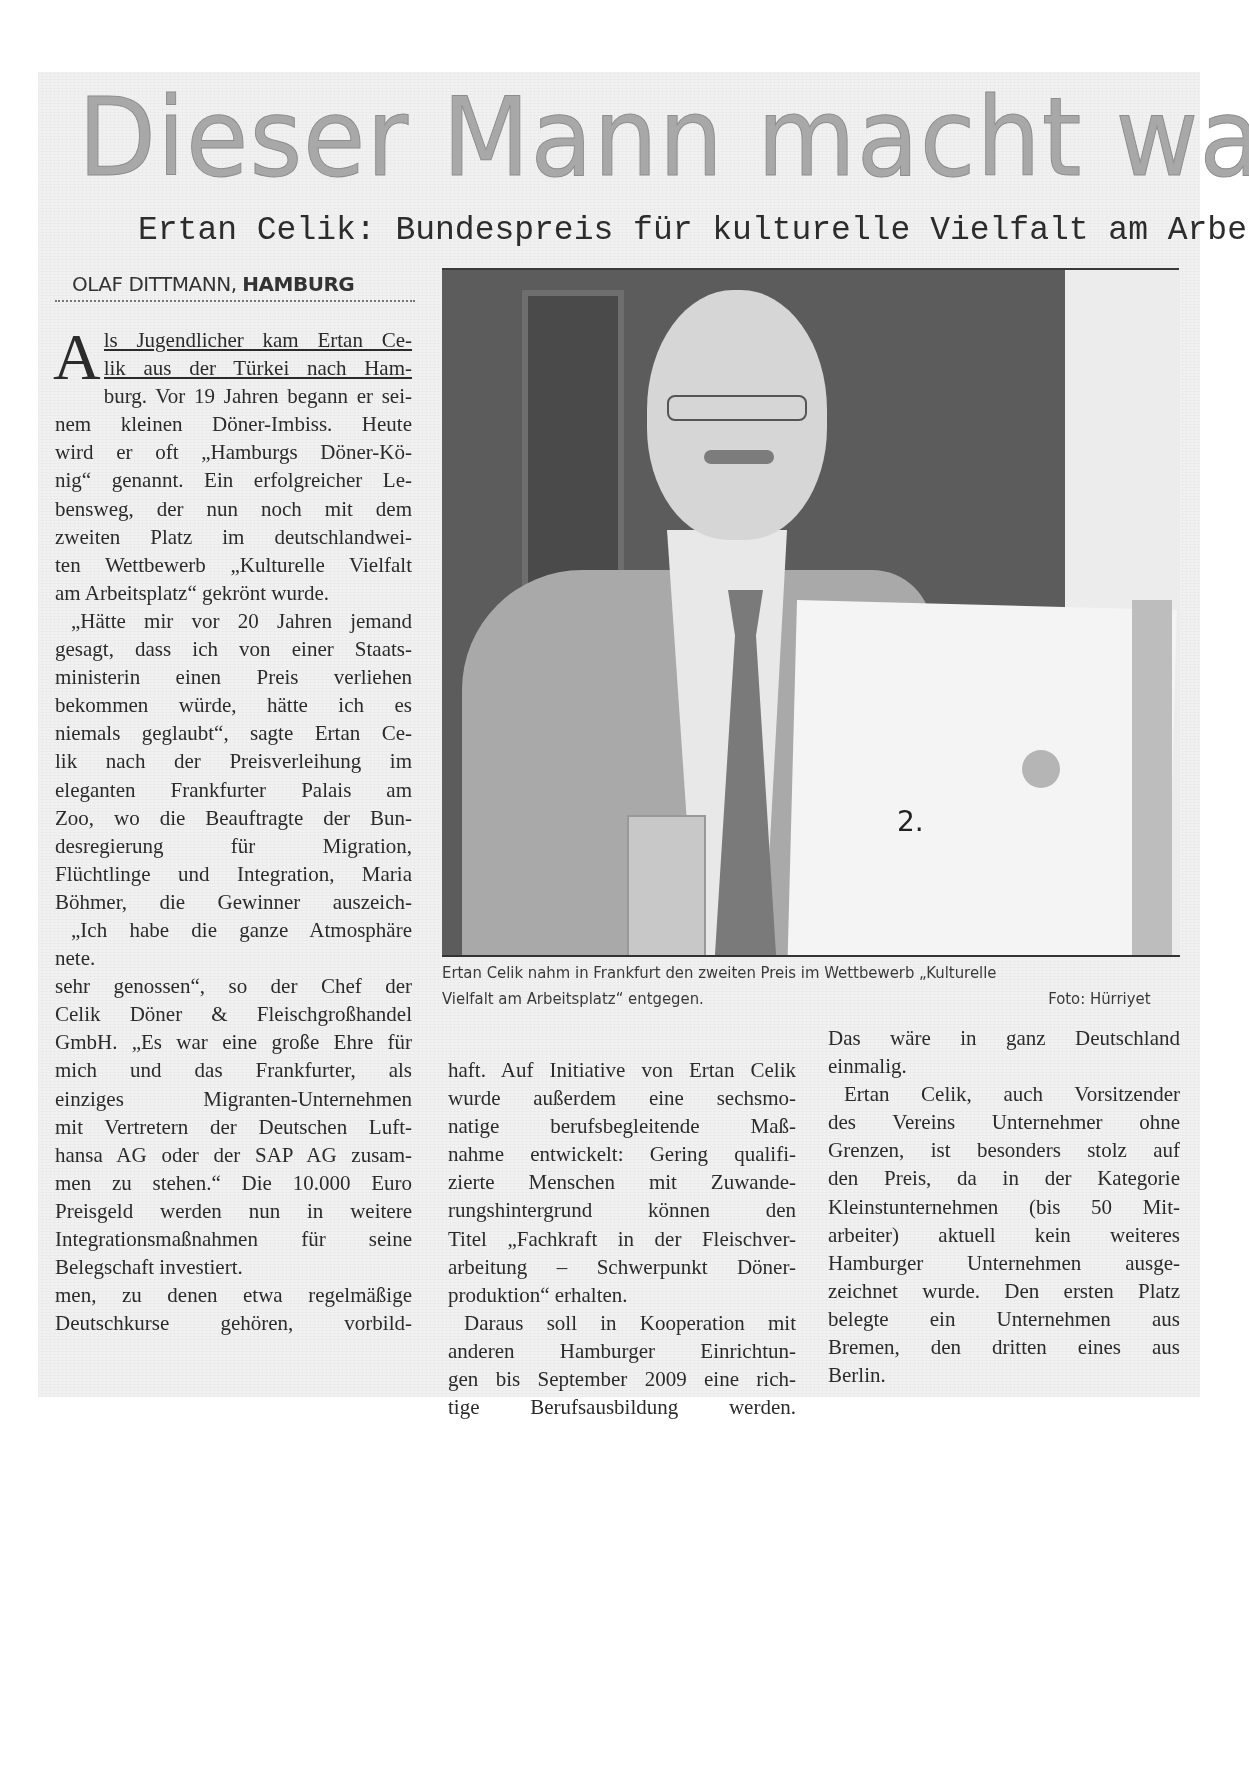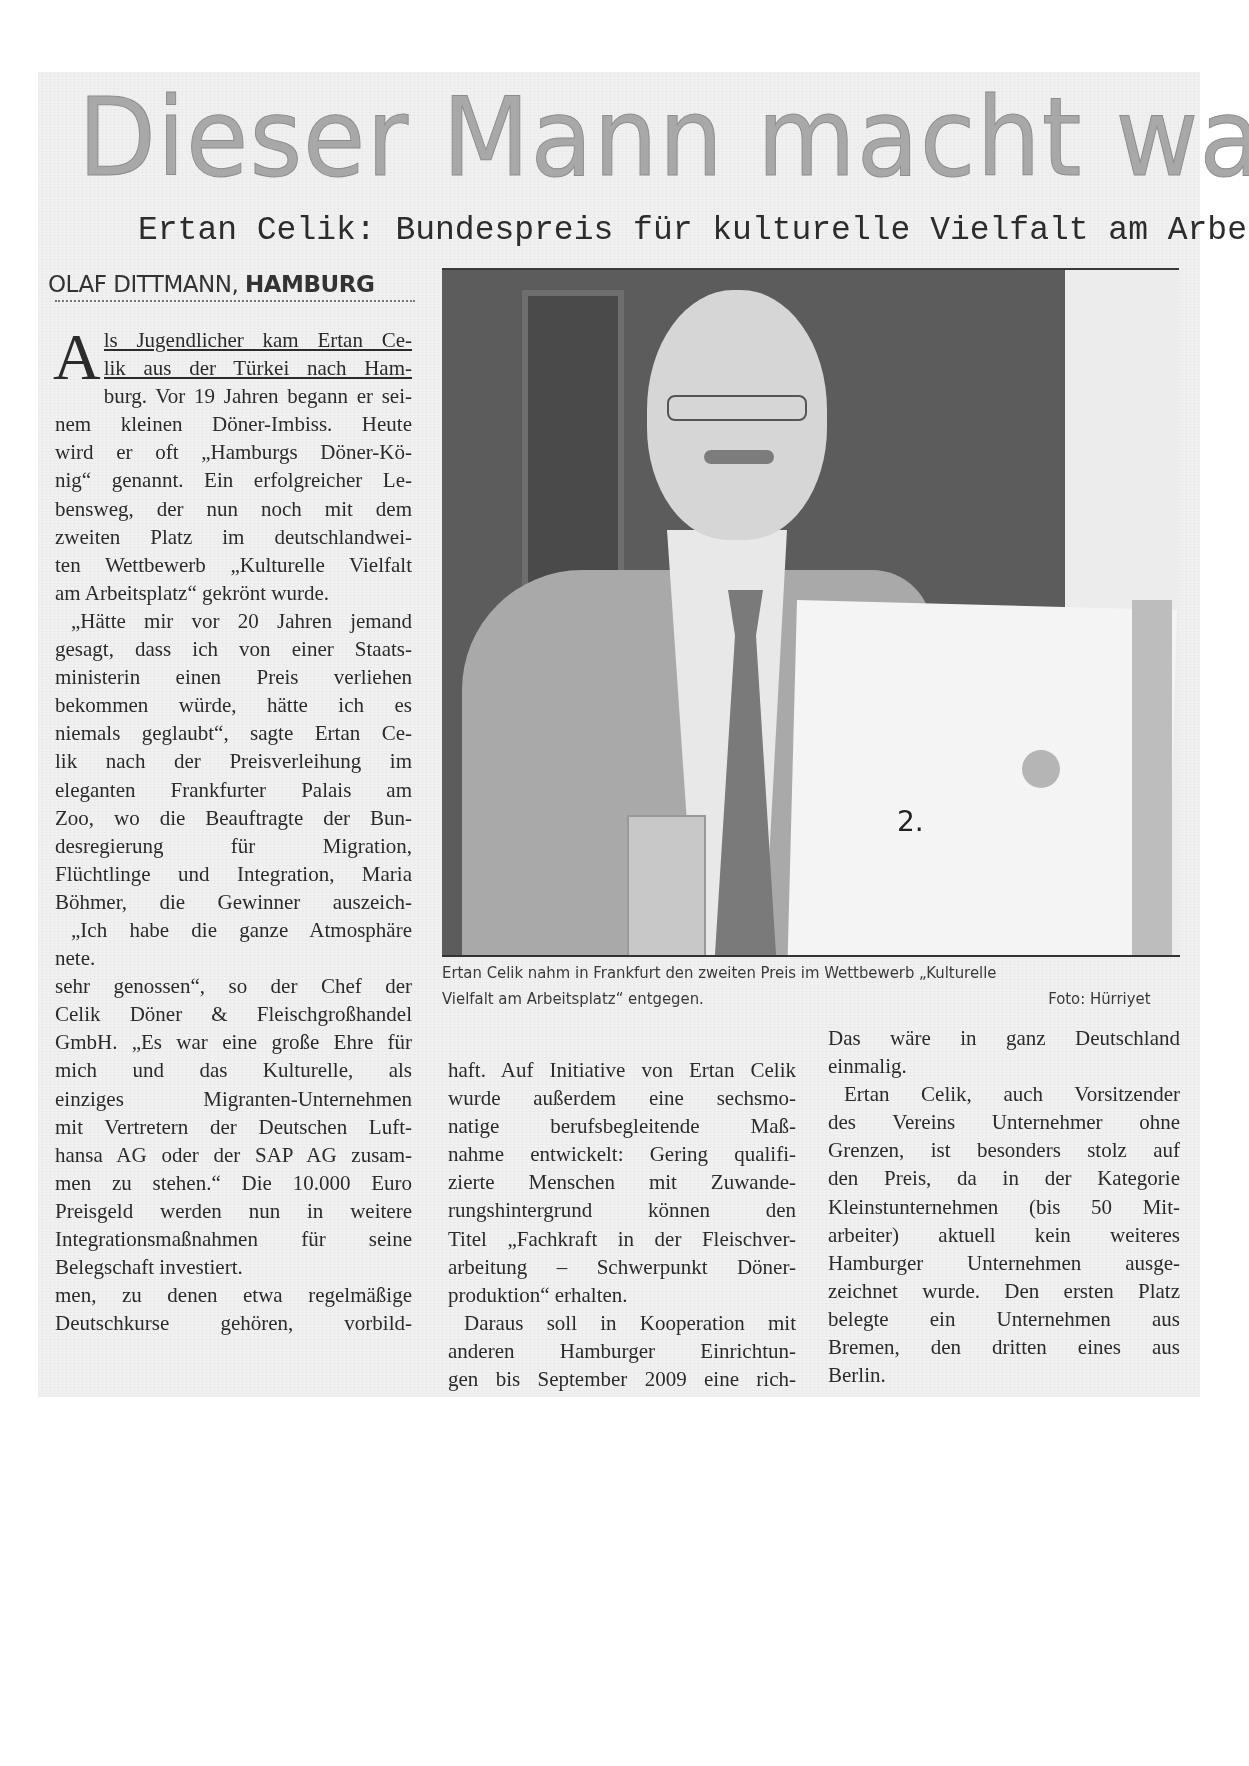--- a/index.html
+++ b/index.html
@@ -20,22 +20,22 @@
     color: #a8a8a8; letter-spacing: 1px; white-space: nowrap;
     transform: scaleX(0.93); transform-origin: left top;
     -webkit-text-stroke: 1px #8d8d8d;
   }
   .subtitle {
     position: absolute; left: 138px; top: 211px; white-space: nowrap;
     font-family: Liberation Mono, monospace; font-size: 33px; line-height: 40px; color: #2c2c2c;
   }
   .top-rule { position: absolute; left: 442px; top: 268px; width: 737px; height: 2px; background: #3a3a3a; }
   .byline {
-    position: absolute; left: 48px; top: 274px; white-space: nowrap;
-    font-family: "DejaVu Sans", sans-serif; font-size: 23px; line-height: 20px; color: #333;
+    position: absolute; left: 72px; top: 274px; white-space: nowrap;
+    font-family: "DejaVu Sans", sans-serif; font-size: 20px; line-height: 20px; color: #333;
     letter-spacing: -0.5px;
   }
   .byline b { font-weight: bold; }
   .byline-rule { position: absolute; left: 55px; top: 300px; width: 360px; height: 0; border-top: 2px dotted #777; }
 
   .col {
     position: absolute; font-family: "Liberation Serif", serif; font-size: 21px; line-height: 28.1px;
     color: #2b2b2b; text-align: justify; hyphens: manual;
   }
   .col .ln { display: block; height: 28.1px; white-space: nowrap; text-align-last: justify; text-align: justify; overflow: hidden; }
@@ -114,21 +114,21 @@
     <span class="ln">eleganten Frankfurter Palais am</span>
     <span class="ln">Zoo, wo die Beauftragte der Bun-</span>
     <span class="ln">desregierung für Migration,</span>
     <span class="ln">Flüchtlinge und Integration, Maria</span>
     <span class="ln">Böhmer, die Gewinner auszeich-</span>
     <span class="ln indent">„Ich habe die ganze Atmosphäre</span>
     <span class="ln last">nete.</span>
     <span class="ln">sehr genossen“, so der Chef der</span>
     <span class="ln">Celik Döner &amp; Fleischgroßhandel</span>
     <span class="ln">GmbH. „Es war eine große Ehre für</span>
-    <span class="ln">mich und das Kulturelle, als</span>
+    <span class="ln">mich und das Frankfurter, als</span>
     <span class="ln">einziges Migranten-Unternehmen</span>
     <span class="ln">mit Vertretern der Deutschen Luft-</span>
     <span class="ln">hansa AG oder der SAP AG zusam-</span>
     <span class="ln">men zu stehen.“ Die 10.000 Euro</span>
     <span class="ln">Preisgeld werden nun in weitere</span>
     <span class="ln">Integrationsmaßnahmen für seine</span>
     <span class="ln last">Belegschaft investiert.</span>
     <span class="ln">men, zu denen etwa regelmäßige</span>
     <span class="ln">Deutschkurse gehören, vorbild-</span>
   </div>
@@ -161,20 +161,21 @@
     <span class="ln">natige berufsbegleitende Maß-</span>
     <span class="ln">nahme entwickelt: Gering qualifi-</span>
     <span class="ln">zierte Menschen mit Zuwande-</span>
     <span class="ln">rungshintergrund können den</span>
     <span class="ln">Titel „Fachkraft in der Fleischver-</span>
     <span class="ln">arbeitung – Schwerpunkt Döner-</span>
     <span class="ln last">produktion“ erhalten.</span>
     <span class="ln indent">Daraus soll in Kooperation mit</span>
     <span class="ln">anderen Hamburger Einrichtun-</span>
     <span class="ln">gen bis September 2009 eine rich-</span>
+    <span class="ln">tige Berufsausbildung werden.</span>
   </div>
 <div class="col col3">
     <span class="ln">Das wäre in ganz Deutschland</span>
     <span class="ln last">einmalig.</span>
     <span class="ln indent">Ertan Celik, auch Vorsitzender</span>
     <span class="ln">des Vereins Unternehmer ohne</span>
     <span class="ln">Grenzen, ist besonders stolz auf</span>
     <span class="ln">den Preis, da in der Kategorie</span>
     <span class="ln">Kleinstunternehmen (bis 50 Mit-</span>
     <span class="ln">arbeiter) aktuell kein weiteres</span>

